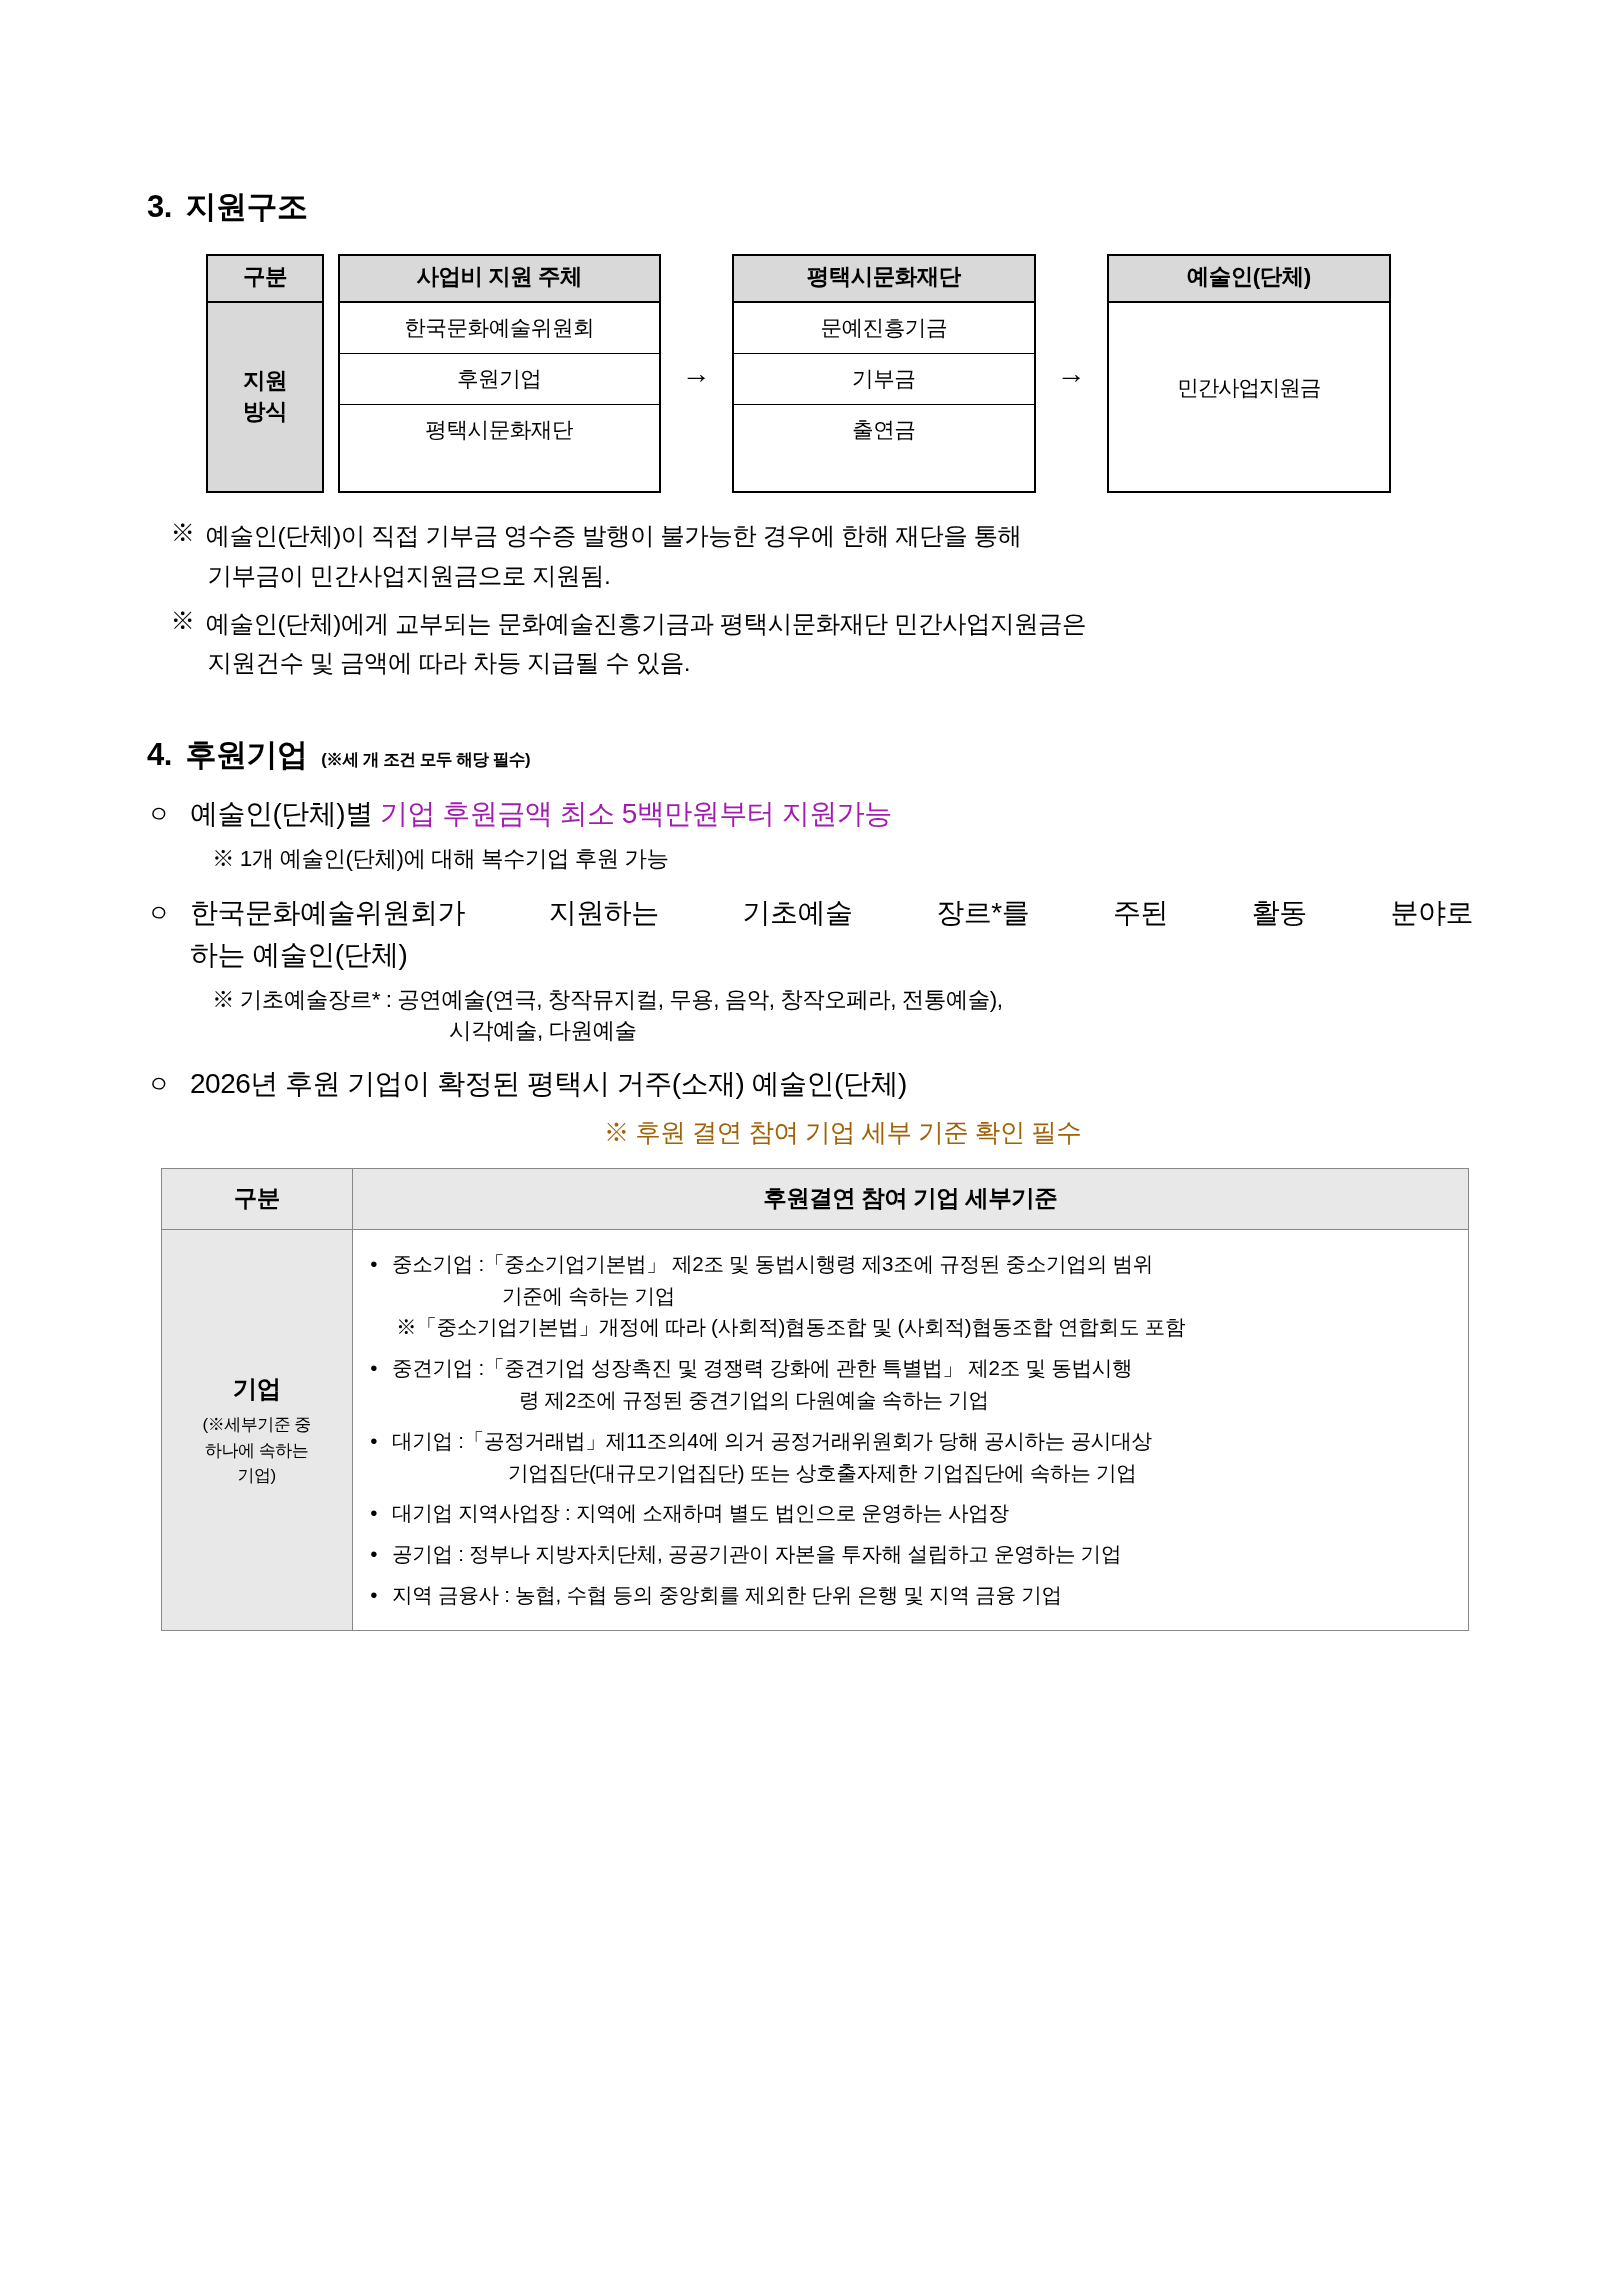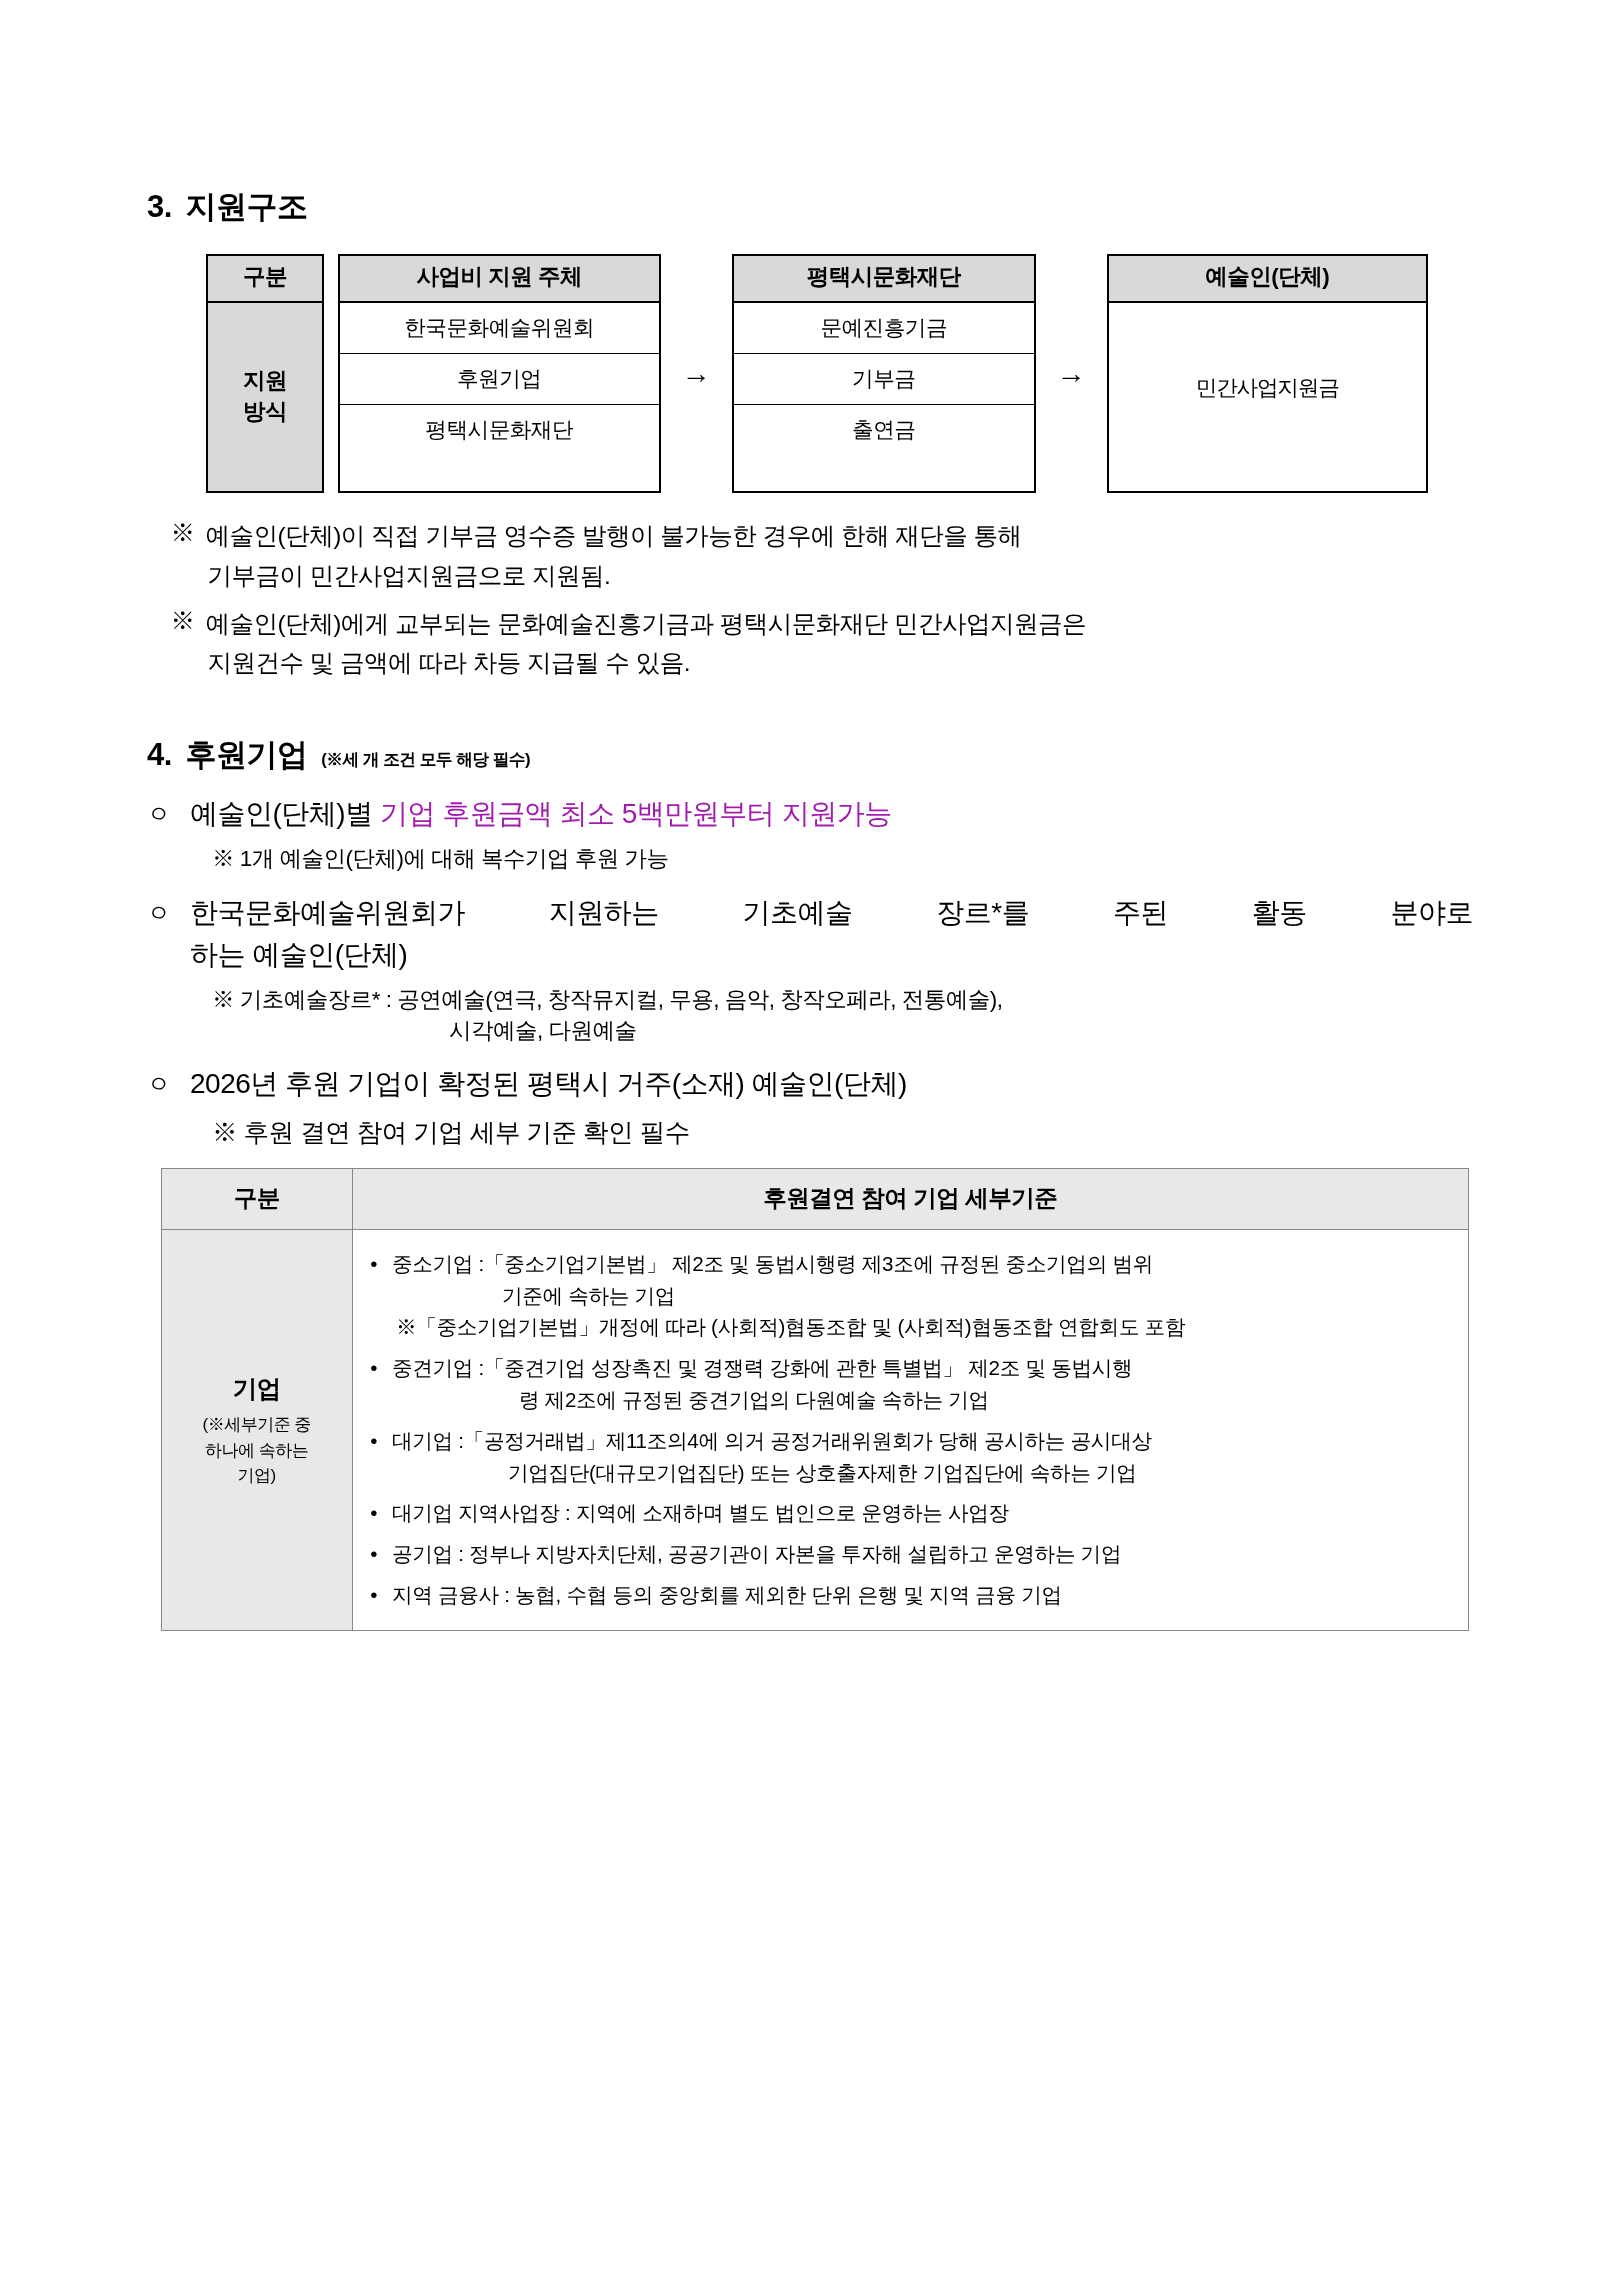--- a/index.html
+++ b/index.html
@@ -77,21 +77,21 @@
     align-items: center;
     justify-content: center;
     text-align: center;
     font-size: 22.5px;
     font-weight: bold;
     letter-spacing: -0.5px;
     line-height: 1.35;
   }
   .col-a { width: 323px; margin-left: 13.7px; }
   .col-b { width: 304px; }
-  .col-c { width: 321px; }
+  .col-c { width: 284px; }
   .arrow {
     width: 71px;
     display: flex;
     align-items: center;
     justify-content: center;
     font-size: 29px;
     line-height: 1;
   }
   .col-c-inner {
     height: 169px;
@@ -134,23 +134,24 @@
   }
   .sub-note-line.indent2 { margin-left: 65px; }
   .sub-note-line .cont {
     display: block;
     margin-left: 237px;
   }
   .justify { text-align: justify; text-align-last: justify; }
   .red-note {
     margin: 9.8px 0 0 65px;
     font-size: 25.5px;
-    color: #000000;
+    color: #a16207;
     letter-spacing: -0.5px;
     font-weight: normal;
+    text-align: center;
   }
 
   
   table.criteria {
     margin: 17.6px 0 0 13.7px;
     width: 1308px;
     border-collapse: collapse;
     table-layout: fixed;
   }
   table.criteria th, table.criteria td {

